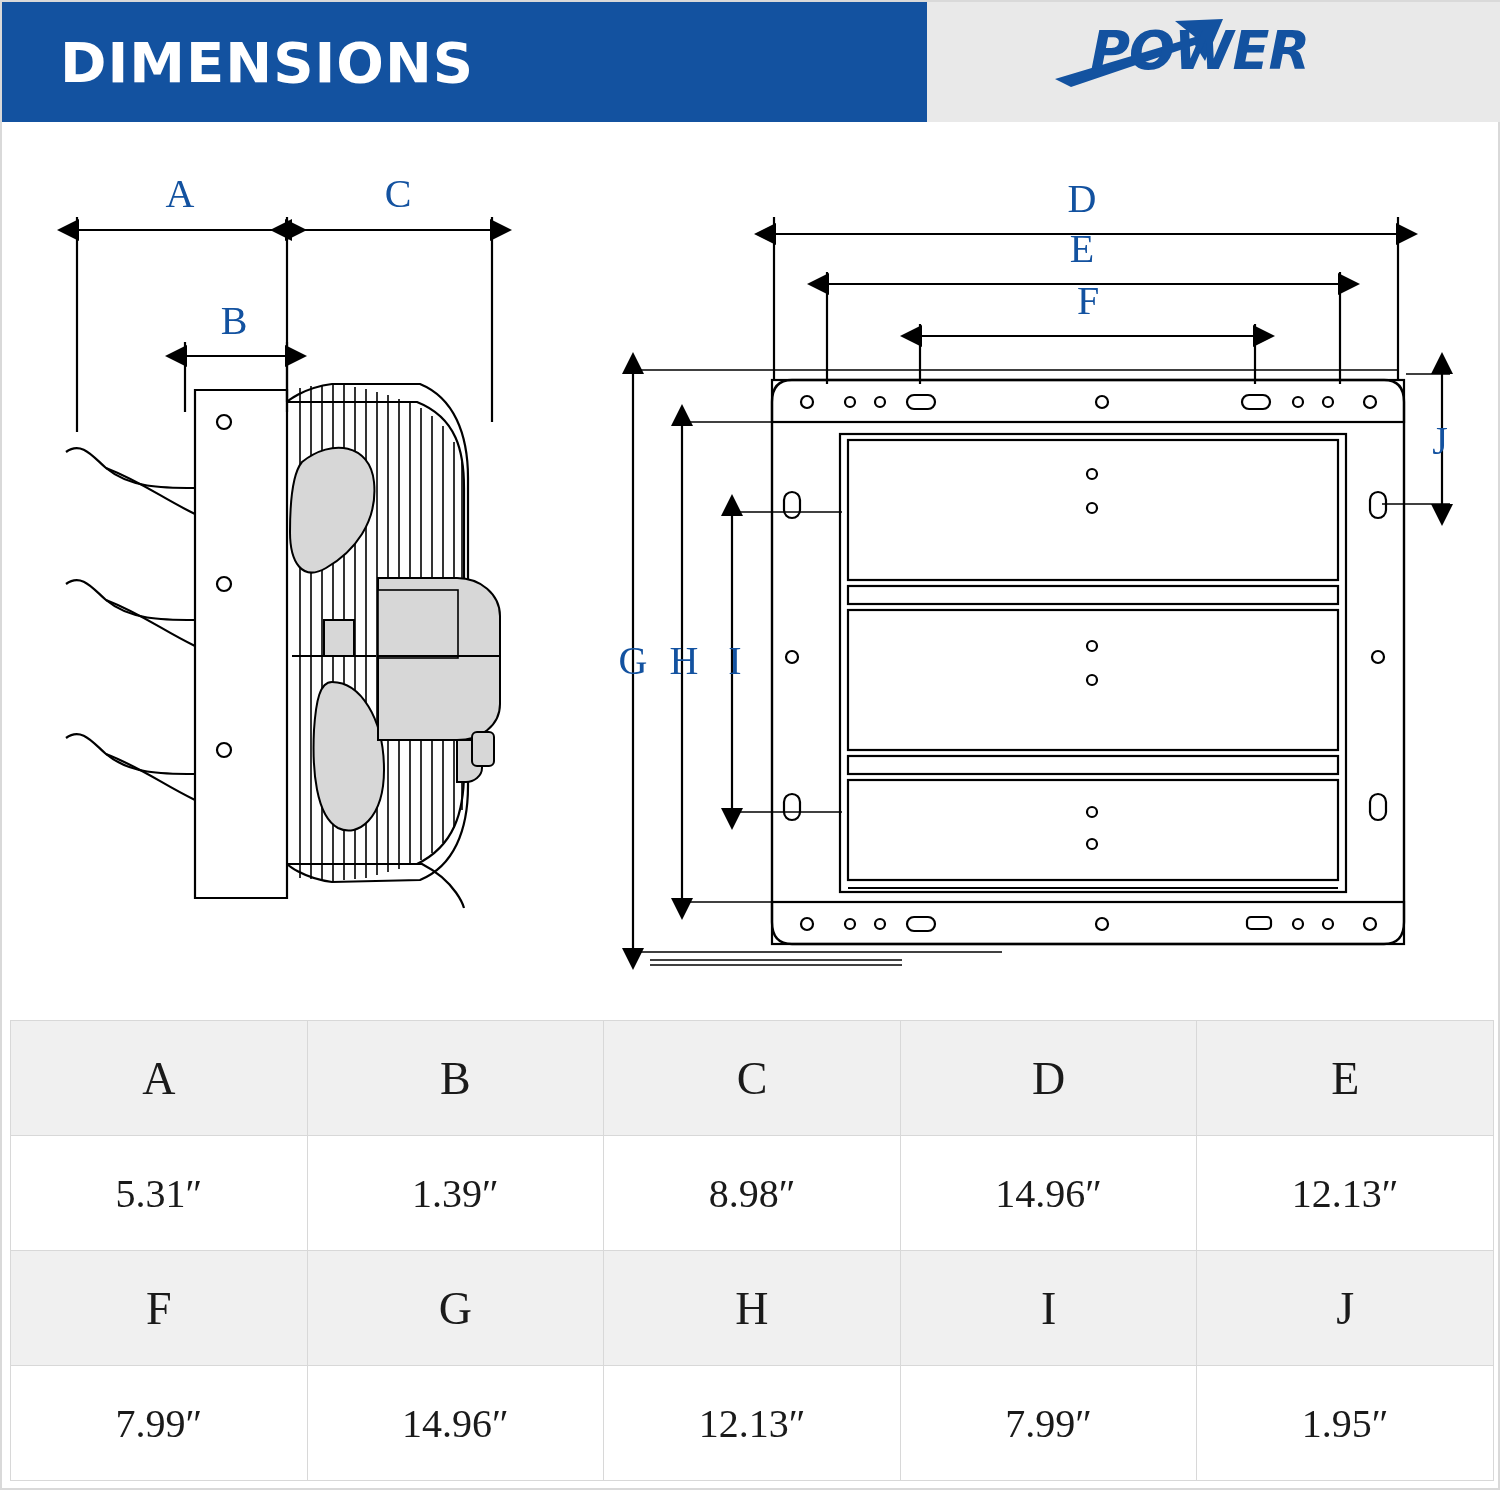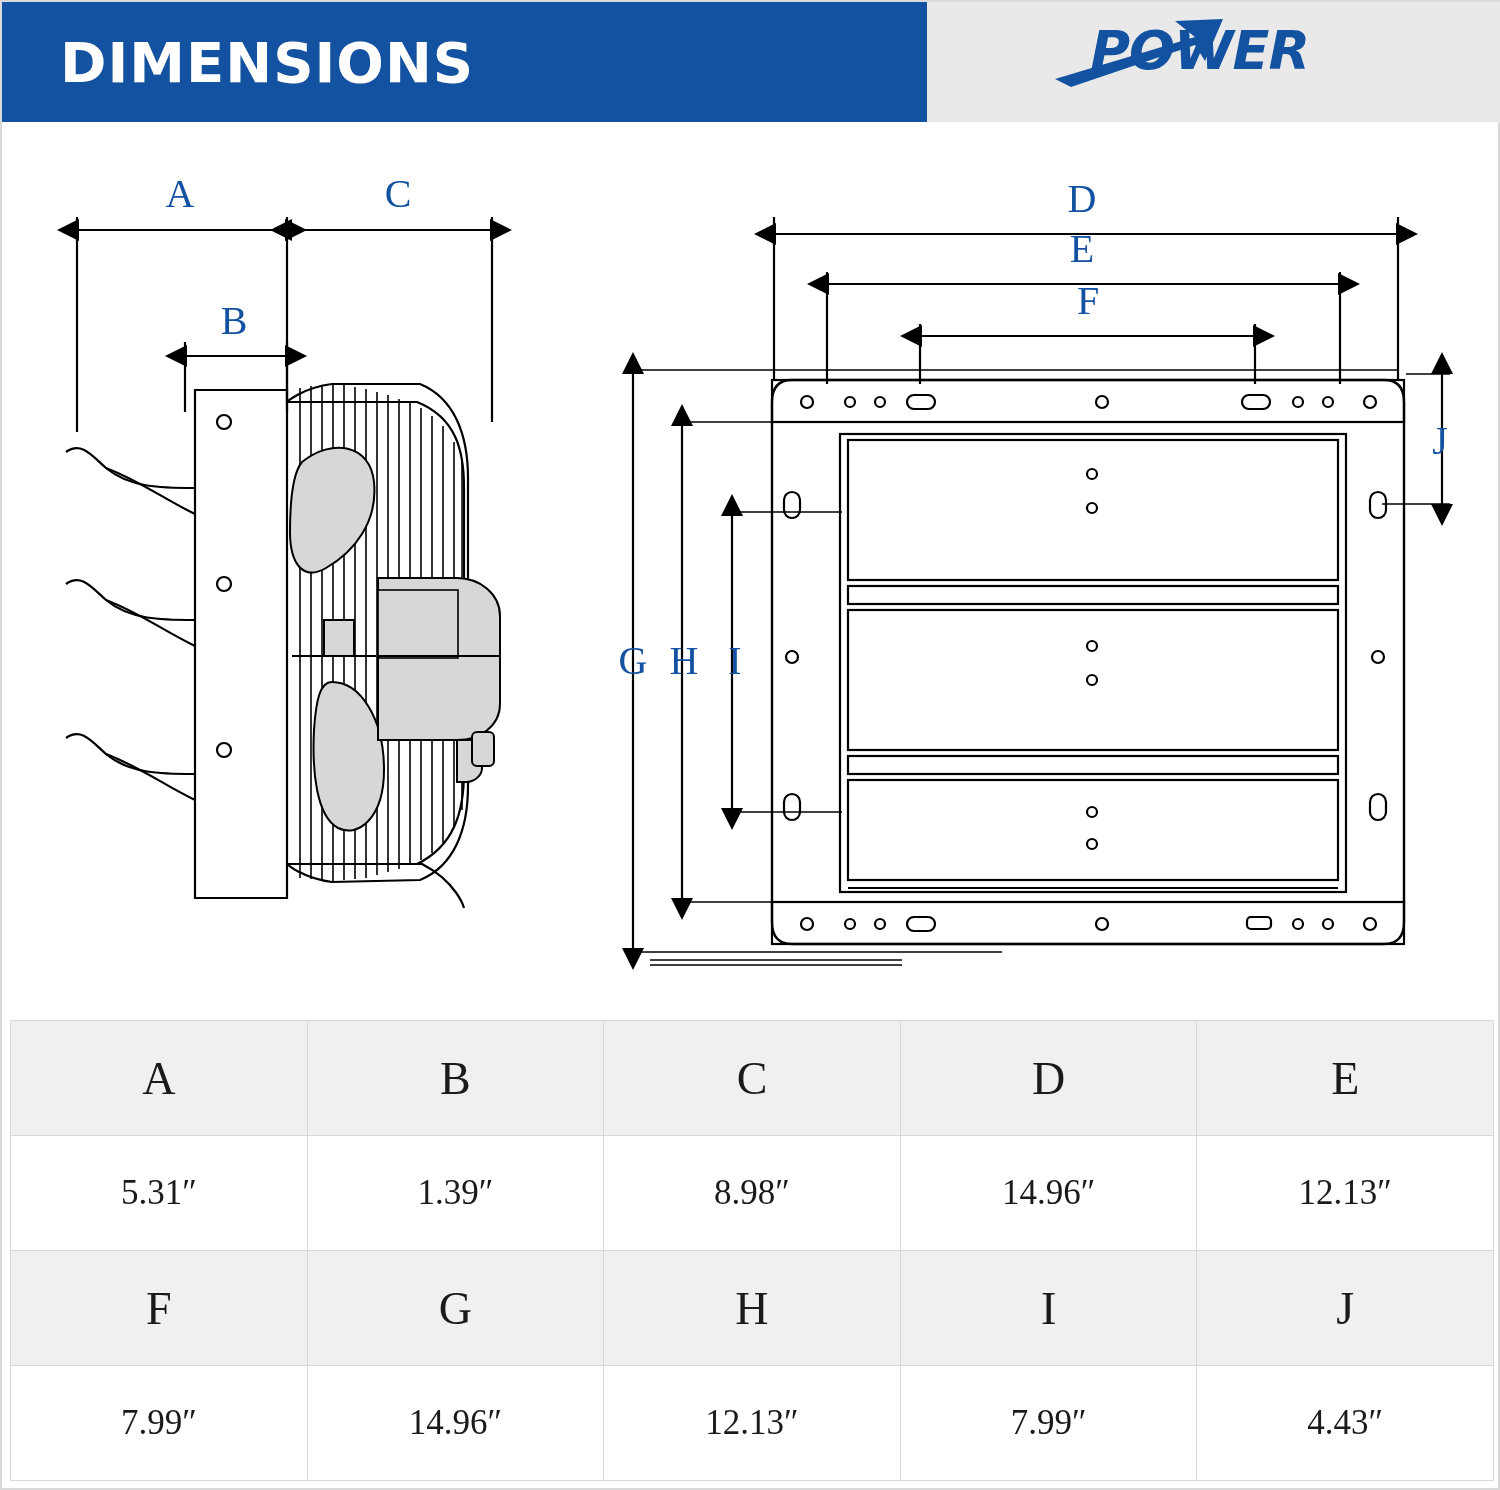--- a/index.html
+++ b/index.html
@@ -105,21 +105,21 @@
     color: #1a1a1a;
     height: 112px;
     font-size: 44px;
   }
   .dim-table td.label {
     background: #f0f0f0;
     font-size: 46px;
   }
   .dim-table td.value {
     background: #ffffff;
-    font-size: 35px;
+    font-size: 40px;
   }
 </style>
 </head>
 <body>
 
 <div class="page">
 
   <div class="header">
     <div class="header-title-bar">
       <span class="header-title">DIMENSIONS</span>
@@ -325,18 +325,18 @@
         <td class="label">G</td>
         <td class="label">H</td>
         <td class="label">I</td>
         <td class="label">J</td>
       </tr>
       <tr>
         <td class="value">7.99″</td>
         <td class="value">14.96″</td>
         <td class="value">12.13″</td>
         <td class="value">7.99″</td>
-        <td class="value">4.43″</td>
+        <td class="value">1.95″</td>
       </tr>
     </tbody>
   </table>
 
 </div>
 
 </body></html>

